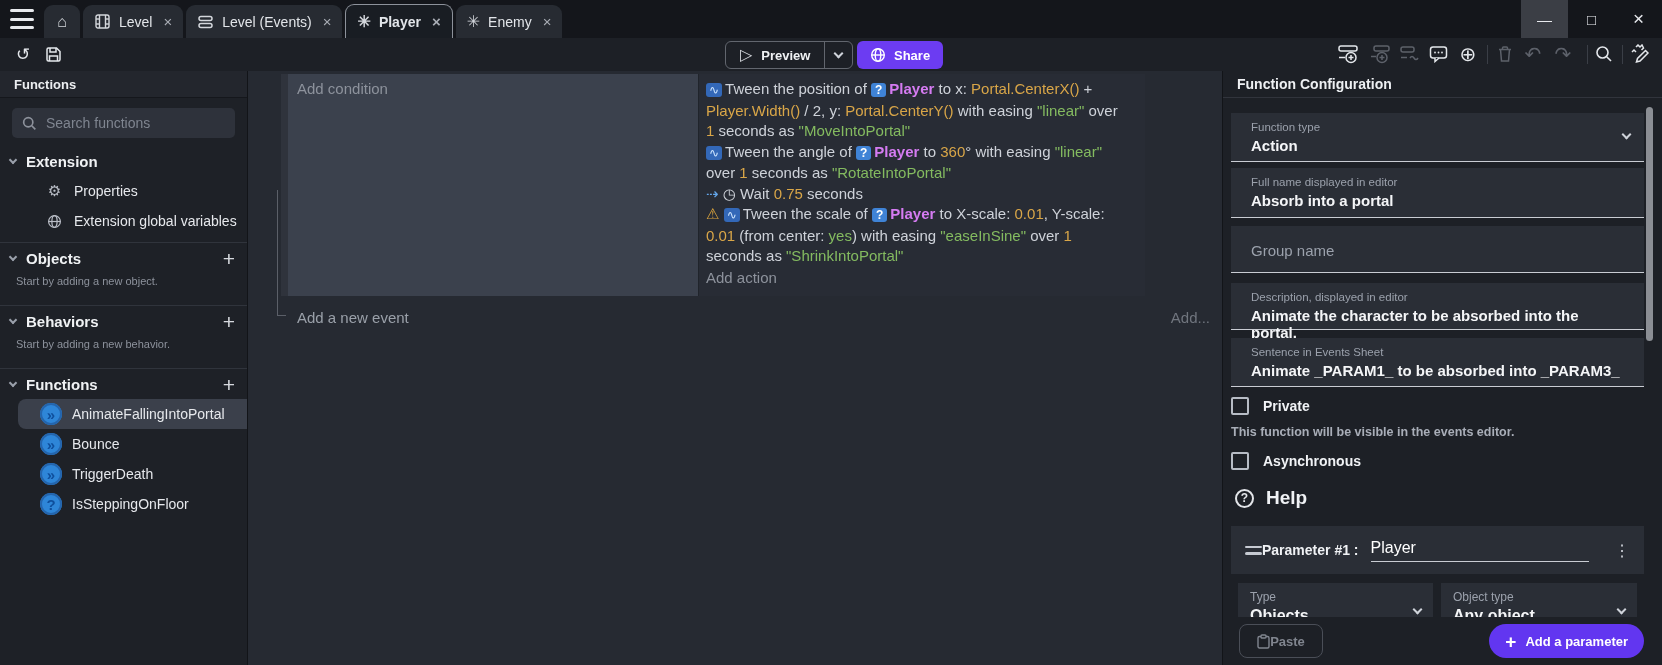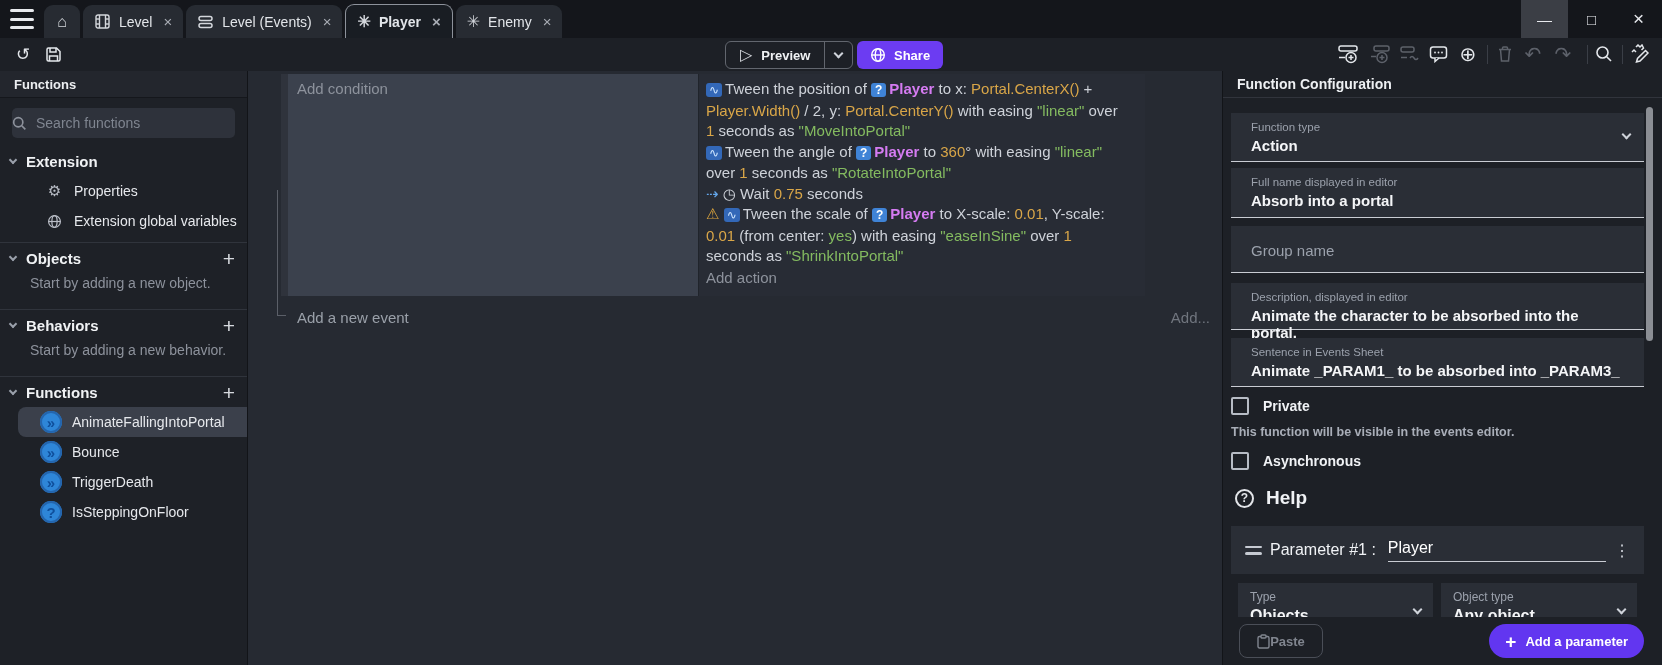--- a/index.html
+++ b/index.html
@@ -30,30 +30,30 @@
   .preview-main{display:flex;align-items:center;gap:9px;padding:0 14px;height:100%}
   .preview-label{font-weight:bold;font-size:13px}
   .preview-caret{width:28px;height:100%;border-left:1px solid #62666e;display:flex;align-items:center;justify-content:center}
   .share-btn{position:absolute;left:857px;top:3px;height:28px;background:#6c3cf2;border-radius:6px;display:flex;align-items:center;gap:8px;padding:0 13px;color:#fff;cursor:pointer}
   .share-label{font-weight:bold;font-size:13px}
   .chev{width:7px;height:7px;border-right:2px solid #cfd3da;border-bottom:2px solid #cfd3da;transform:rotate(45deg);margin-top:-4px}
 
   
   #sidebar{position:absolute;left:0;top:71px;width:248px;height:594px;background:#1e2127;border-right:1px solid #121418}
   .sb-header{height:27px;background:#23262d;border-bottom:1px solid #15171c;display:flex;align-items:center;padding-left:14px;font-size:13px;font-weight:bold;color:#eceef1}
-  .search{margin:10px 12px 8px;height:30px;background:#2e323b;border-radius:5px;display:flex;align-items:center;gap:9px;padding:0 0;cursor:text}
+  .search{margin:10px 12px 8px;height:30px;background:#2e323b;border-radius:5px;display:flex;align-items:center;gap:9px;padding:0 10px;cursor:text}
   .search .ph{color:#7f8590;font-size:14px}
   .section{border-top:1px solid #30343c;margin-top:6px}
   .section.first{border-top:none;margin-top:0}
   .sec-head{display:flex;align-items:center;height:30px;padding:0 12px 0 10px;font-size:15px;font-weight:bold;color:#f0f2f4;cursor:pointer}
   .sec-chev{width:6px;height:6px;border-right:2px solid #9aa0ab;border-bottom:2px solid #9aa0ab;transform:rotate(45deg);margin:-3px 10px 0 0}
   .sec-plus{margin-left:auto;font-size:21px;font-weight:normal;color:#d6d9de;cursor:pointer;line-height:1}
   .item{display:flex;align-items:center;gap:11px;height:30px;padding-left:46px;font-size:14px;color:#e6e8ec;cursor:pointer}
   .item .iico{width:17px;display:inline-flex;justify-content:center;color:#b9bdc6;font-size:15px}
-  .caption{padding:2px 0 12px 30px;font-size:14px;color:#8d929c}
+  .caption{padding:2px 0 12px 16px;font-size:11px;color:#8d929c}
   .fn-item{display:flex;align-items:center;gap:10px;height:30px;margin-left:18px;padding-left:22px;font-size:14px;color:#e6e8ec;border-radius:8px 0 0 8px;cursor:pointer}
   .fn-item.selected{background:#3b404b}
   .fnico{width:22px;height:22px;border-radius:50%;background:#2e86d8;color:#0f4f9c;font-weight:bold;display:flex;align-items:center;justify-content:center;font-size:15px;flex:0 0 22px;box-shadow:0 0 0 2px #2465ad inset}
 
   
   #events{position:absolute;left:248px;top:71px;width:974px;height:594px;background:#262a32}
   .event{position:absolute;left:33px;top:3px;width:864px;height:222px;display:flex}
   .ev-strip{width:7px;background:#2f333c}
   .ev-cond{width:410px;background:#3b414d;padding:6px 0 0 9px;font-size:15px;color:#8d929c;cursor:pointer}
   .ev-act{flex:1;background:#282c35;border-left:1px solid #20242b;padding:5px 0 0 7px;overflow:hidden}
@@ -84,21 +84,21 @@
   .chkrow{position:absolute;left:8px;display:flex;align-items:center;cursor:pointer}
   .chkbox{width:18px;height:18px;border:2px solid #b7bcc5;border-radius:2px}
   .chklabel{margin-left:14px;font-size:14px;font-weight:bold;color:#f0f2f5}
   .chkcaption{position:absolute;left:8px;font-size:12.5px;color:#a9aeb8;font-weight:bold}
   .help-row{position:absolute;left:12px;display:flex;align-items:center;gap:12px;cursor:pointer}
   .help-circle{width:19px;height:19px;border:2px solid #e3e5e9;border-radius:50%;display:flex;align-items:center;justify-content:center;font-size:12px;font-weight:bold;color:#e3e5e9}
   .help-label{font-size:19px;font-weight:bold;color:#f0f2f5}
   .param-row{position:absolute;left:8px;top:455px;width:413px;height:48px;background:#2a2e36;display:flex;align-items:center;padding:0 14px}
   .drag-handle{display:flex;flex-direction:column;gap:4px;cursor:grab}
   .drag-handle i{display:block;width:17px;height:2.5px;background:#c6cad2;border-radius:2px}
-  .param-label{margin-left:8px;font-size:16px;font-weight:normal;color:#f0f2f5;white-space:nowrap}
+  .param-label{margin-left:0;font-size:14px;font-weight:bold;color:#f0f2f5;white-space:nowrap}
   .param-input{margin-left:12px;width:218px;border-bottom:1px solid #c9ccd3;padding-bottom:4px;font-size:16px;color:#ffffff;cursor:text}
   .kebab{margin-left:auto;color:#cfd3da;font-size:16px;cursor:pointer}
   .dd-field{position:absolute;top:512px;height:34px;background:#2a2e36;overflow:hidden;padding:7px 12px 0;cursor:pointer}
   .dd-field .flabel{font-size:12px;margin-bottom:3px}
   .dd-field .fvalue{font-size:16px}
   .dd-chev{position:absolute;right:12px;bottom:4px}
   .p-footer{position:absolute;left:0;bottom:0;width:439px;height:48px;background:#1d2026}
   .paste-btn{position:absolute;left:16px;top:7px;width:84px;height:34px;border:1px solid #4a4e57;border-radius:8px;display:flex;align-items:center;justify-content:center;color:#80858f;font-size:13px;font-weight:bold;cursor:pointer}
   .addparam-btn{position:absolute;right:18px;top:7px;height:34px;padding:0 16px;border-radius:17px;background:#6236f0;display:flex;align-items:center;gap:9px;color:#fff;cursor:pointer}
   .addparam-plus{font-size:19px;font-weight:bold;line-height:1}

